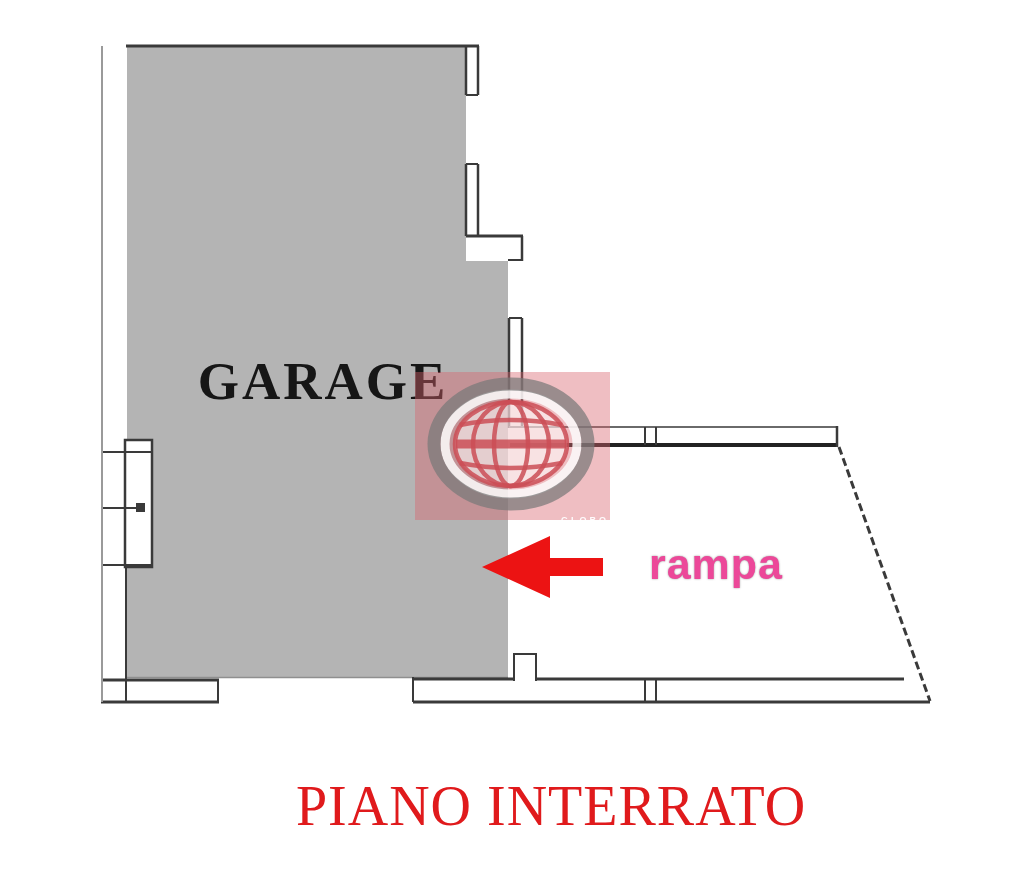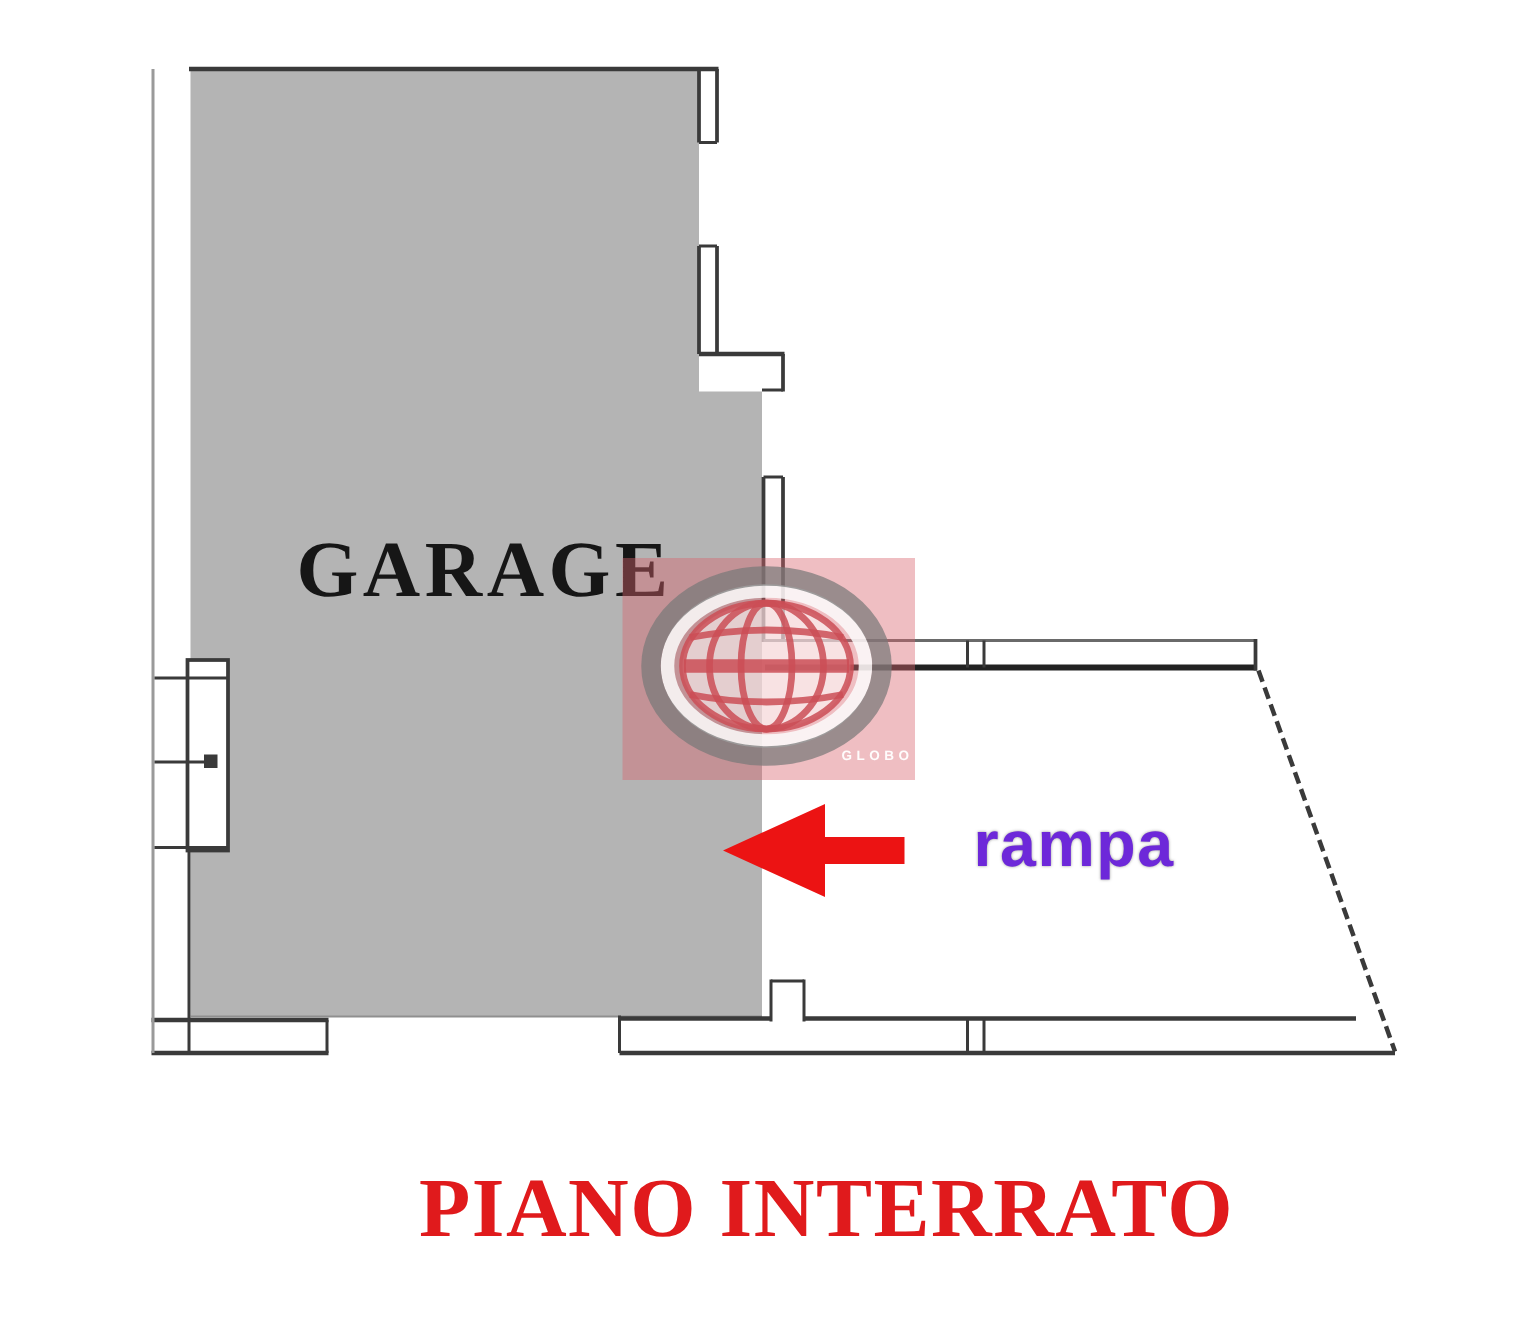--- a/index.html
+++ b/index.html
@@ -23,41 +23,41 @@
     transform:translate(-50%,-50%);
     white-space:nowrap;
   }
   #garage-label{left:323px;top:381px;text-align:right;}
   #ramp-label{
     left:716px;top:564px;
     font-family:"Liberation Sans",sans-serif;
     font-size:43px;
     font-weight:bold;
     letter-spacing:1px;
-    color:#6d28d9;
+    color:#ec4899;
     text-shadow:0 0 2px rgba(60,60,60,.55);
   }
   #overlay-svg{z-index:3;}
   #globo-label{
     position:absolute;z-index:4;
-    left:585px;top:504px;
+    left:585px;top:520px;
     transform:translate(-50%,-50%);
     color:rgba(255,255,255,.95);
     font-size:9px;
     font-weight:bold;
     letter-spacing:3px;
     line-height:1;
     white-space:nowrap;
   }
   #plan-title{
     position:absolute;z-index:2;
     left:551px;top:806px;
     transform:translate(-50%,-50%);
     font-family:"Liberation Serif",serif;
-    font-weight:bold;
+    font-weight:normal;
     font-size:56px;
     letter-spacing:1px;
     color:#e01a1c;
     white-space:nowrap;
   }
 </style>
 </head>
 <body>
 
 <div class="canvas">

